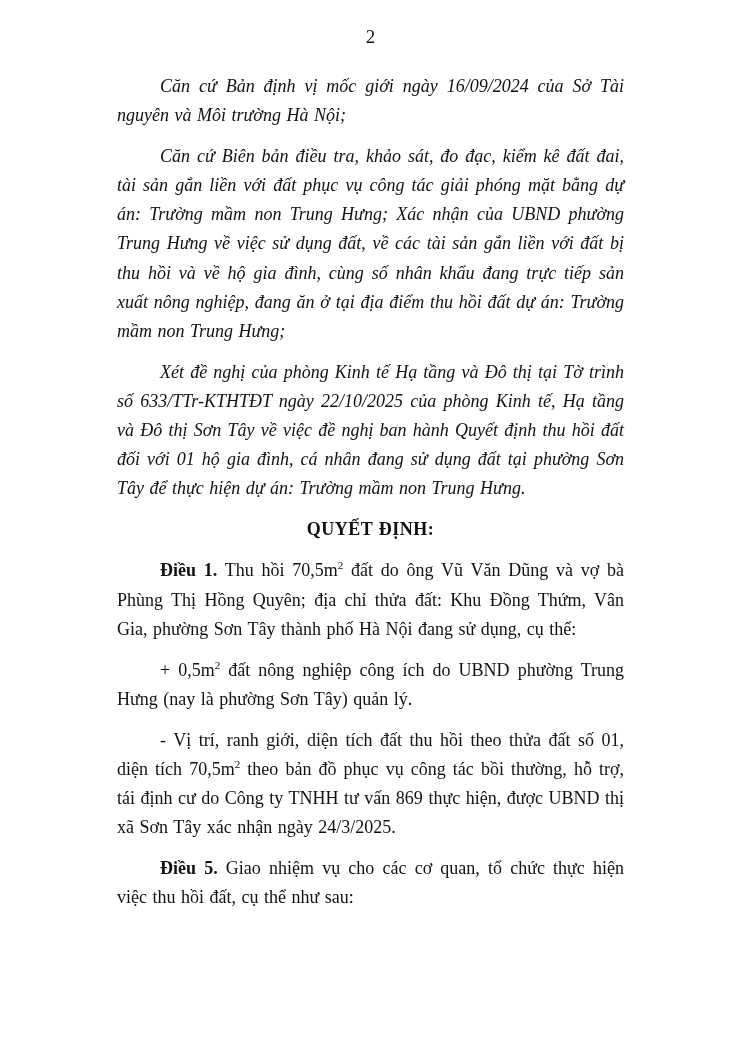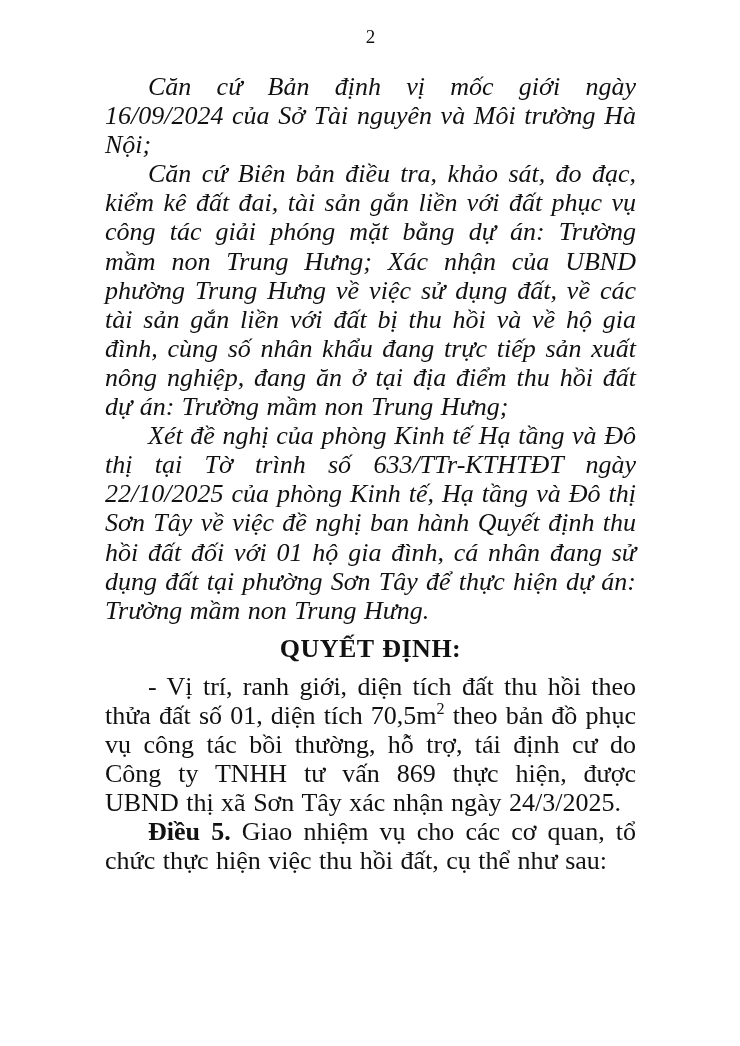--- a/index.html
+++ b/index.html
@@ -21,22 +21,22 @@
     padding: 26px 104px 20px 105px;
     background: #ffffff;
   }
   .page-number {
     text-align: center;
     font-size: 19px;
     line-height: 22px;
     margin-bottom: 24px;
   }
   .content p.para {
-    margin: 0;
-    font-size: 26px;
+    margin: 12px;
+    font-size: 18px;
     line-height: 29.1px;
     text-align: justify;
     text-indent: 43px;
     word-spacing: 1px;
   }
   .content p.para.italic {
     font-style: italic;
   }
   .content p.para.center {
     text-align: center;
@@ -57,16 +57,18 @@
 </head>
 <body>
 
 <div class="page">
   <div class="page-number">2</div>
   <div class="content">
       <p class="para italic"><span>Căn cứ Bản định vị mốc giới ngày 16/09/2024 của Sở Tài nguyên và Môi trường Hà Nội;</span></p>
       <p class="para italic"><span>Căn cứ Biên bản điều tra, khảo sát, đo đạc, kiểm kê đất đai, tài sản gắn liền với đất phục vụ công tác giải phóng mặt bằng dự án: Trường mầm non Trung Hưng; Xác nhận của UBND phường Trung Hưng về việc sử dụng đất, về các tài sản gắn liền với đất bị thu hồi và về hộ gia đình, cùng số nhân khẩu đang trực tiếp sản xuất nông nghiệp, đang ăn ở tại địa điểm thu hồi đất dự án: Trường mầm non Trung Hưng;</span></p>
       <p class="para italic"><span>Xét đề nghị của phòng Kinh tế Hạ tầng và Đô thị tại Tờ trình số 633/TTr-KTHTĐT ngày 22/10/2025 của phòng Kinh tế, Hạ tầng và Đô thị Sơn Tây về việc đề nghị ban hành Quyết định thu hồi đất đối với 01 hộ gia đình, cá nhân đang sử dụng đất tại phường Sơn Tây để thực hiện dự án: Trường mầm non Trung Hưng.</span></p>
       <p class="para center"><span class="bold">QUYẾT ĐỊNH:</span></p>
+      <p class="para"><span class="bold">Điều 1.</span><span> Thu hồi 70,5m</span><sup>2</sup><span> đất do ông Vũ Văn Dũng và vợ bà Phùng Thị Hồng Quyên; địa chỉ thửa đất: Khu Đồng Thứm, Vân Gia, phường Sơn Tây thành phố Hà Nội đang sử dụng, cụ thể:</span></p>
+      <p class="para"><span>+ 0,5m</span><sup>2</sup><span> đất nông nghiệp công ích do UBND phường Trung Hưng (nay là phường Sơn Tây) quản lý.</span></p>
       <p class="para"><span>- Vị trí, ranh giới, diện tích đất thu hồi theo thửa đất số 01, diện tích 70,5m</span><sup>2</sup><span> theo bản đồ phục vụ công tác bồi thường, hỗ trợ, tái định cư do Công ty TNHH tư vấn 869 thực hiện, được UBND thị xã Sơn Tây xác nhận ngày 24/3/2025.</span></p>
       <p class="para"><span class="bold">Điều 5.</span><span> Giao nhiệm vụ cho các cơ quan, tổ chức thực hiện việc thu hồi đất, cụ thể như sau:</span></p>
     </div>
 </div>
 
 </body></html>

